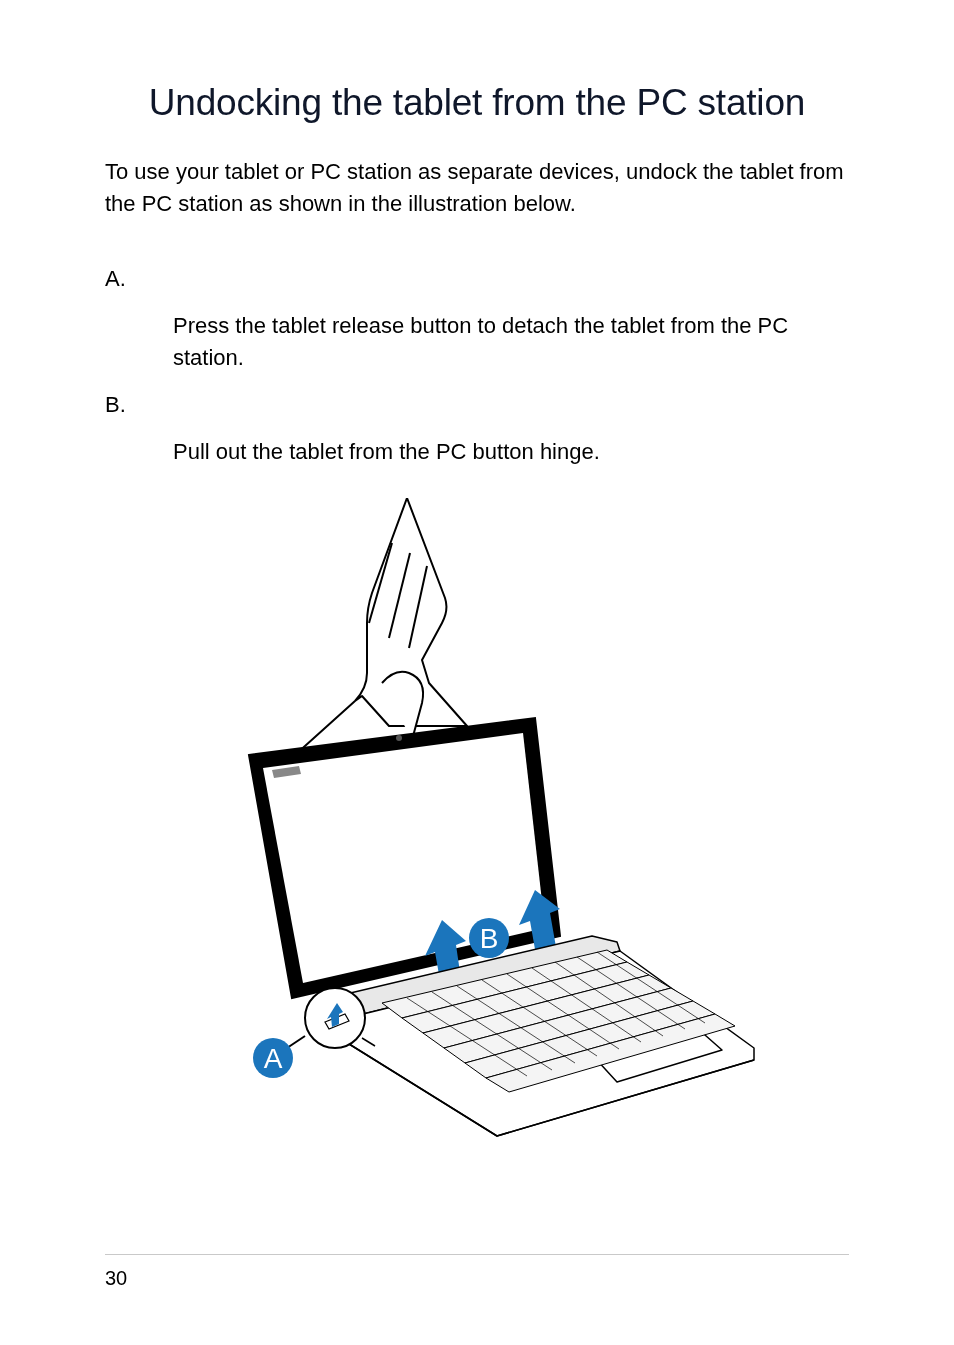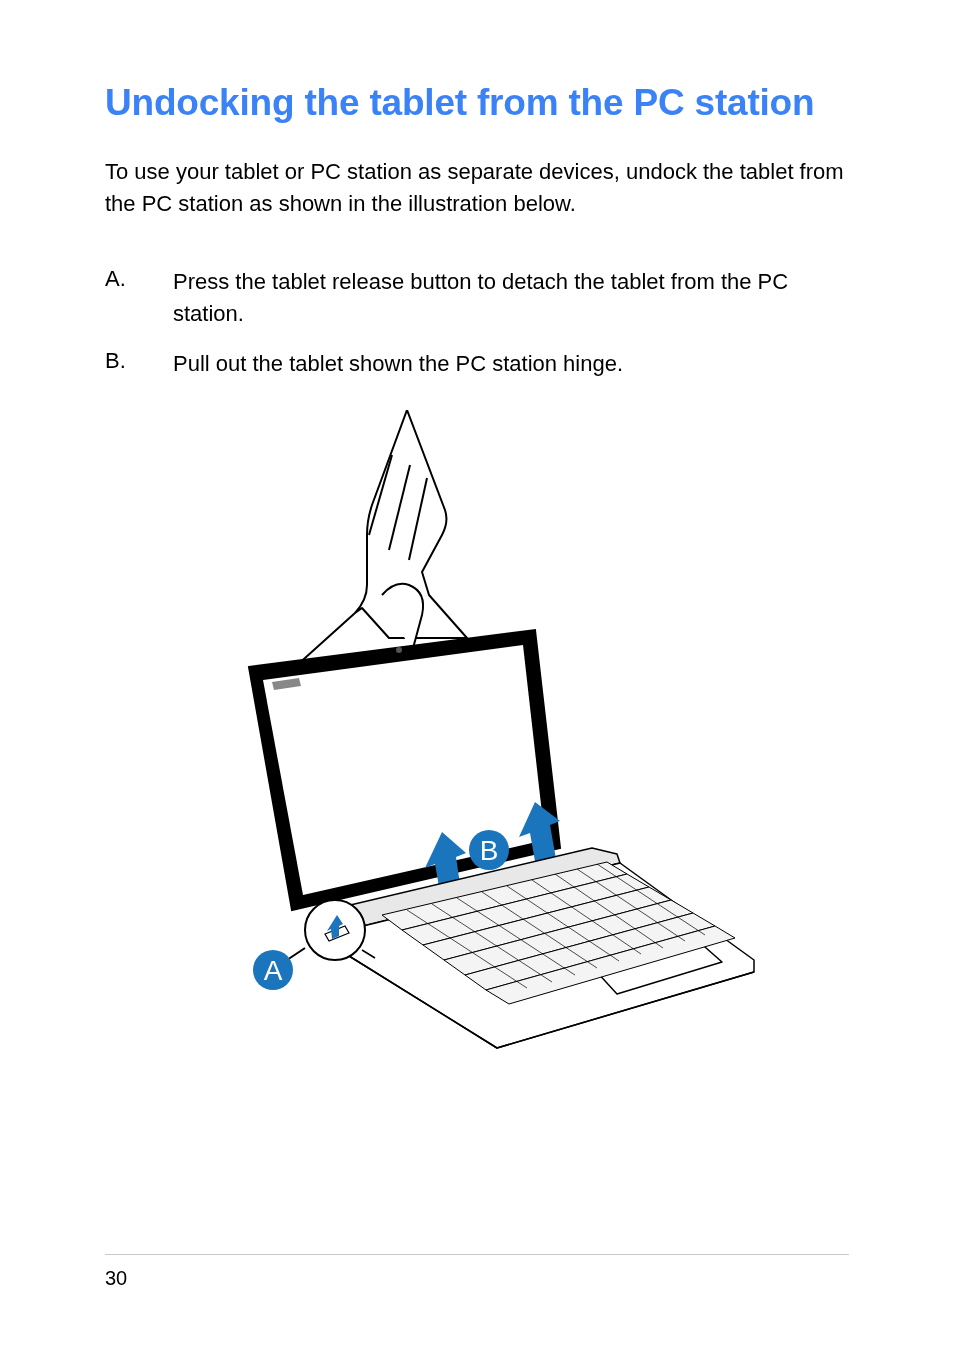--- a/index.html
+++ b/index.html
@@ -10,26 +10,27 @@
     height: 1345px;
     background: #ffffff;
     font-family: 'Segoe UI', 'Myriad Pro', Arial, sans-serif;
     color: #000;
     position: relative;
   }
   .page {
     padding: 80px 105px 0 105px;
   }
   h1.title {
-    color: #3b82f6;
+    color: #0f172a;
     font-size: 37px;
-    font-weight: 700;
+    font-weight: 400;
     line-height: 1.25;
     margin: 0 0 30px 0;
     letter-spacing: -0.2px;
+    text-align: center;
   }
   p.intro {
     font-size: 22px;
     line-height: 1.45;
     margin: 0 0 46px 0;
     font-weight: 400;
   }
   .steps {
     margin: 0;
     padding: 0;
@@ -39,20 +40,21 @@
     margin-bottom: 18px;
   }
   .step-label {
     width: 68px;
     flex-shrink: 0;
     font-size: 22px;
   }
   .step-text {
     font-size: 22px;
     line-height: 1.45;
+    margin-top: 44px;
   }
   .illustration {
     margin-top: 30px;
     text-align: center;
   }
   .illustration svg {
     display: block;
     margin: 0 auto;
   }
   .footer {
@@ -82,21 +84,21 @@
 
   <p class="intro">To use your tablet or PC station as separate devices, undock the tablet from the PC station as shown in the illustration below.</p>
 
   <div class="steps">
     <div class="step">
       <div class="step-label">A.</div>
       <div class="step-text">Press the tablet release button to detach the tablet from the PC station.</div>
     </div>
     <div class="step">
       <div class="step-label">B.</div>
-      <div class="step-text">Pull out the tablet shown the PC station hinge.</div>
+      <div class="step-text">Pull out the tablet from the PC button hinge.</div>
     </div>
   </div>
 
   <div class="illustration">
     <svg width="560" height="640" viewBox="0 0 560 640">
 
       <g stroke="#000" stroke-width="2" fill="#fff" stroke-linejoin="round">
         <path d="M 210 0
                  L 175 95
                  Q 170 110 170 125

